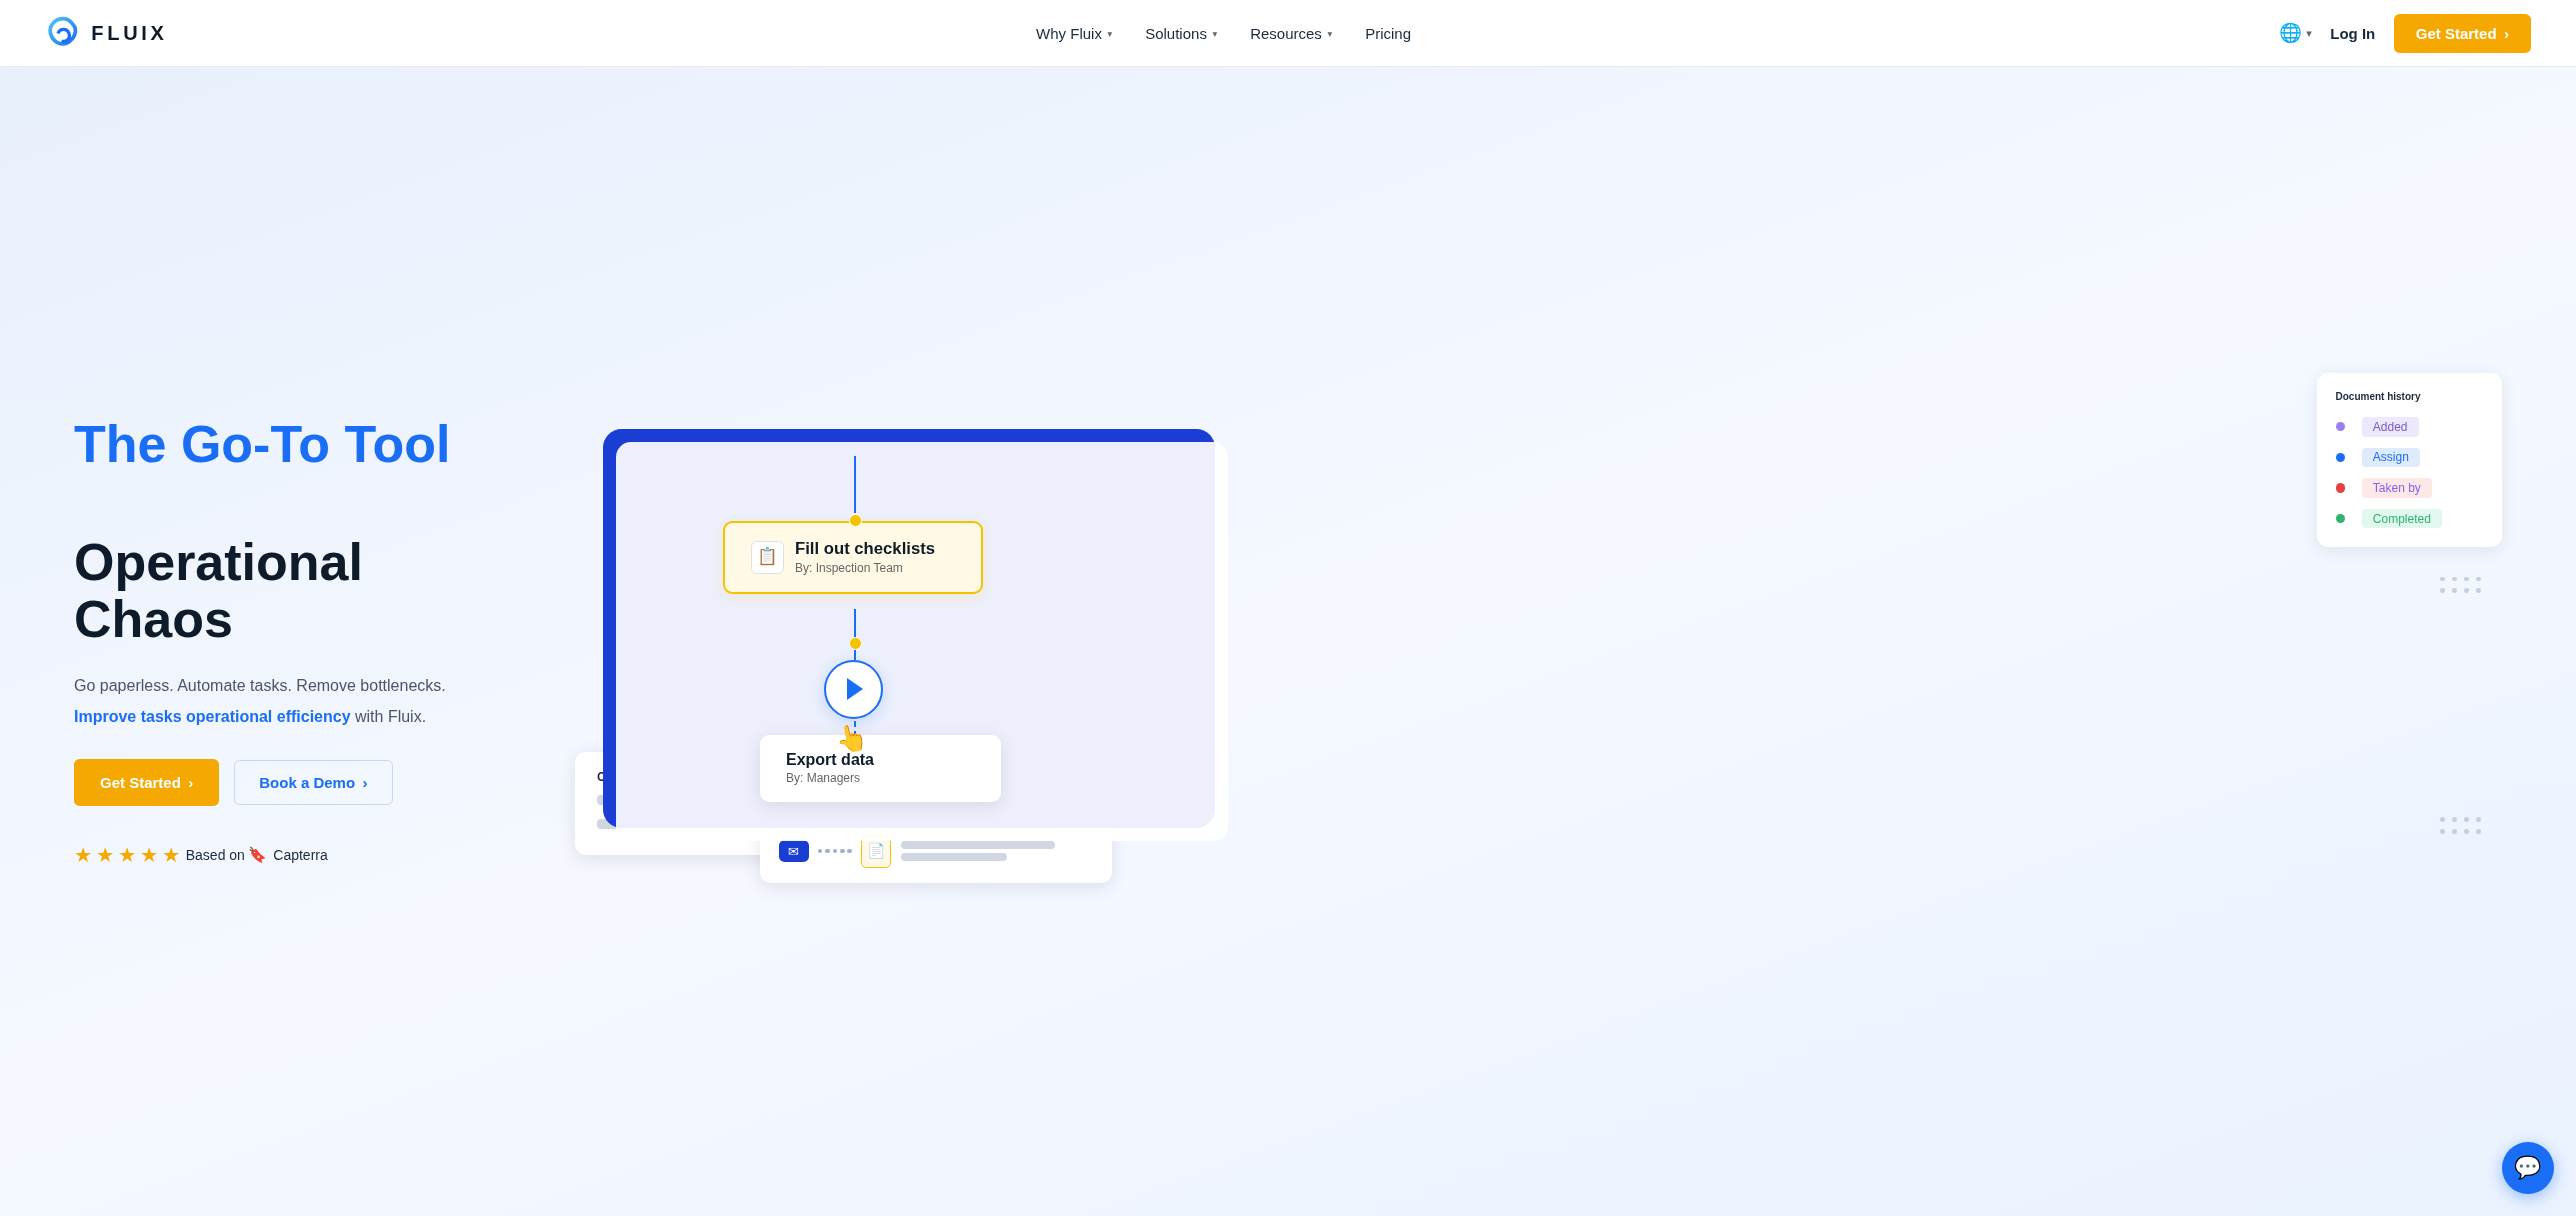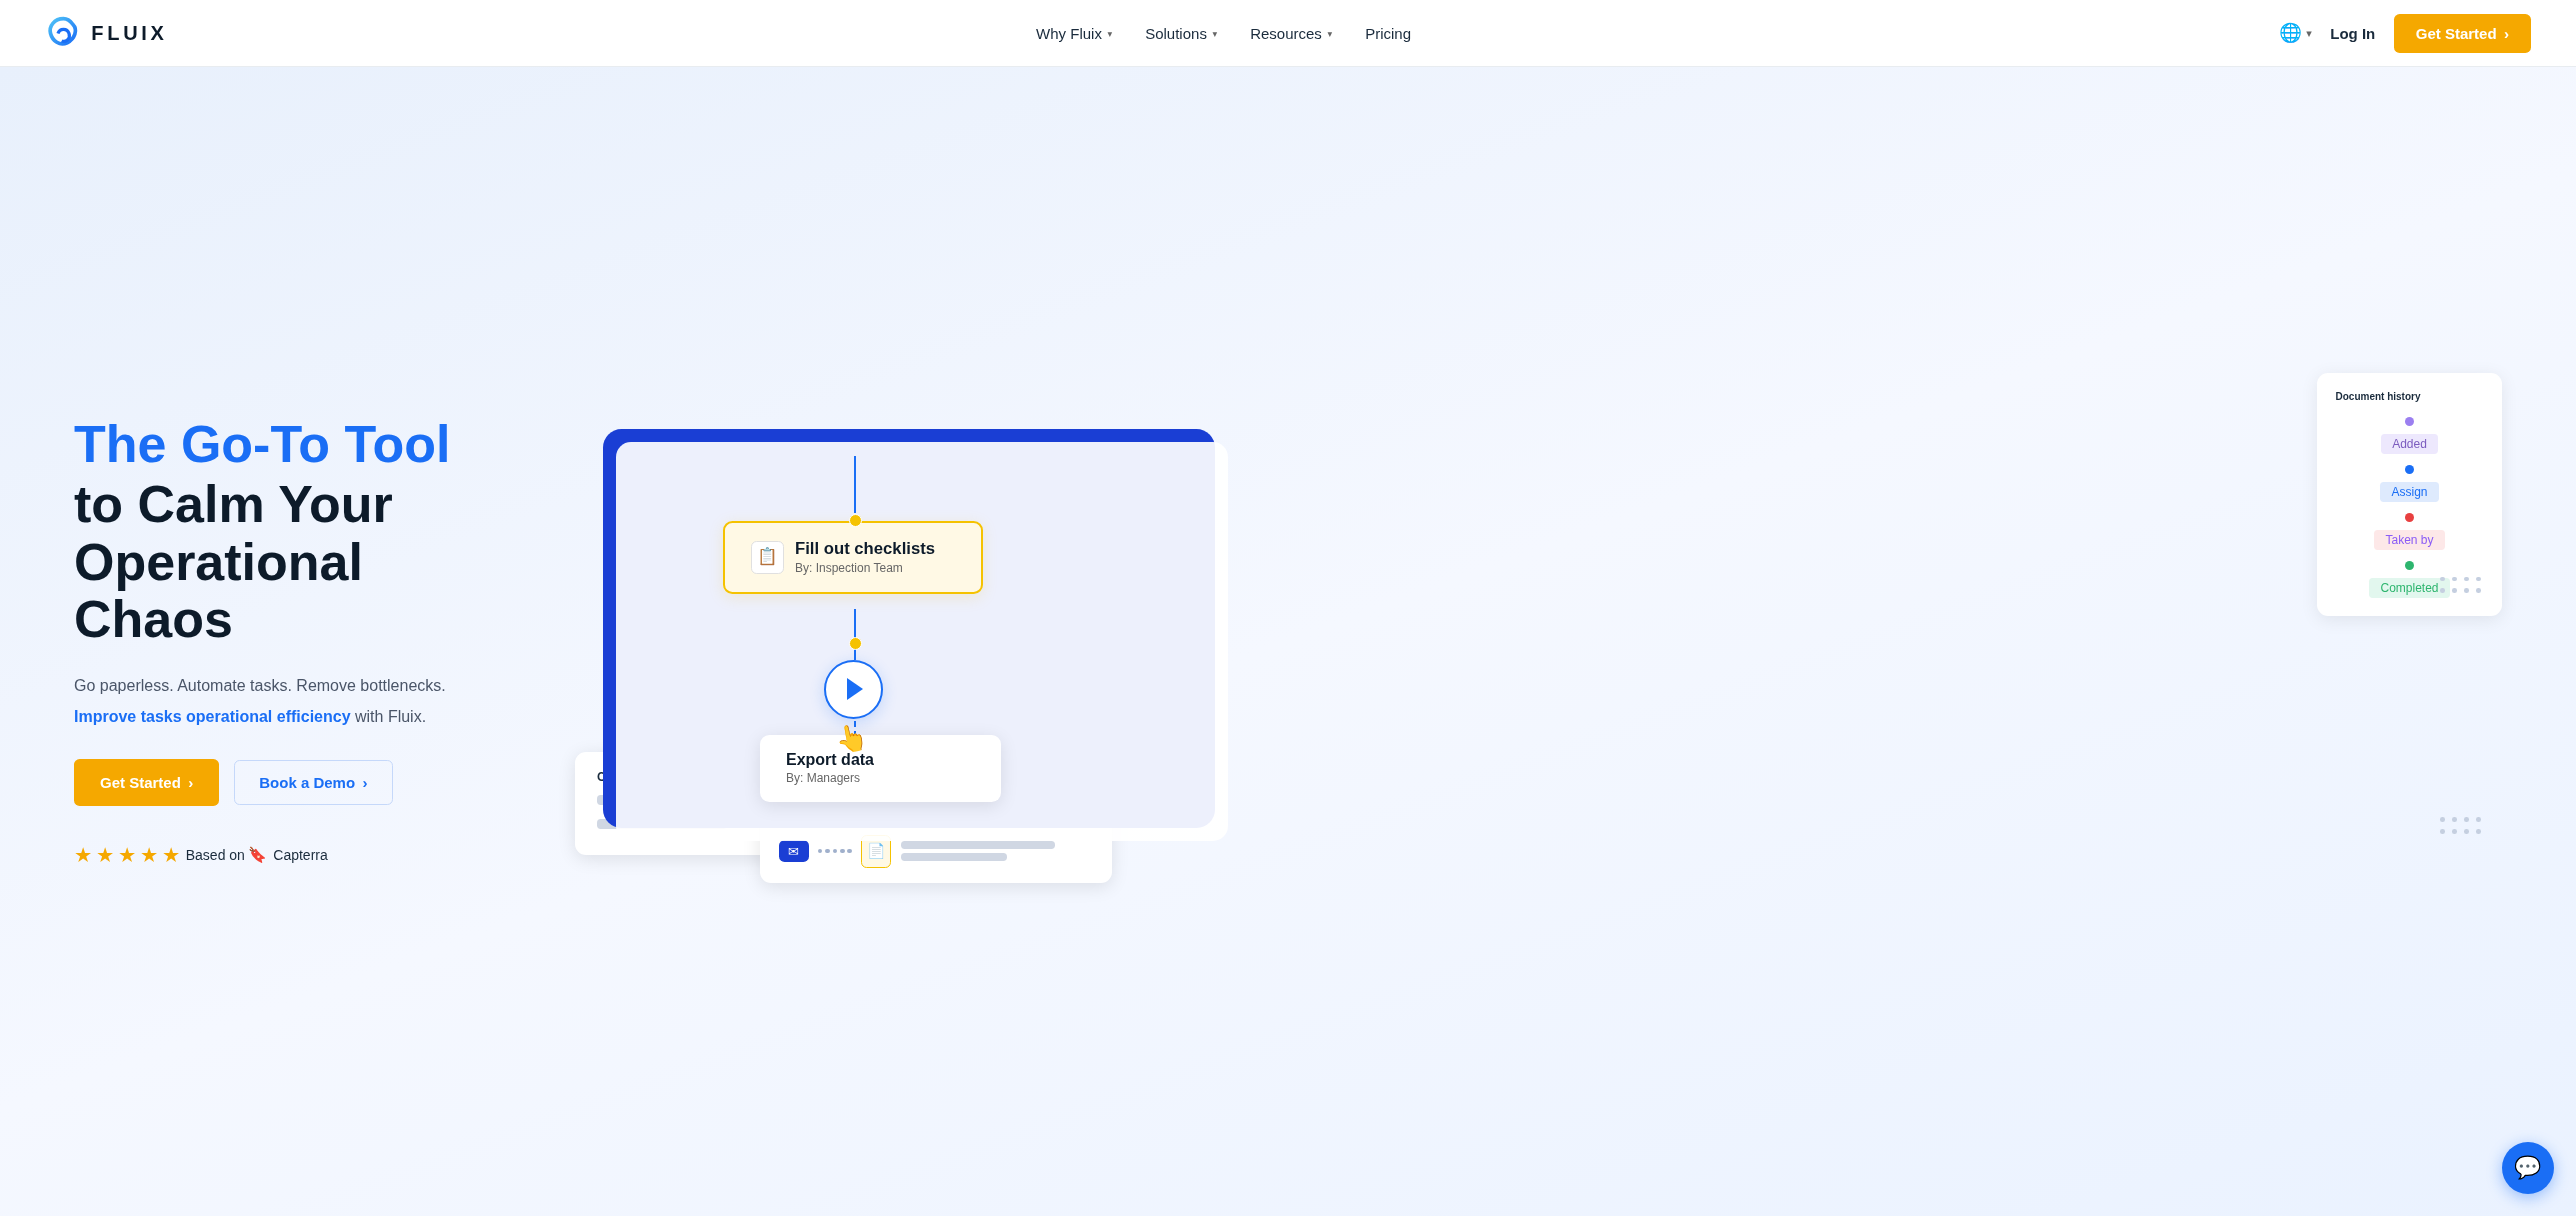--- a/index.html
+++ b/index.html
@@ -128,21 +128,21 @@
       min-width: 185px;
       box-shadow: 0 3.7px 18.5px rgba(0,0,0,0.08);
     }
     .doc-history-title {
       font-size: 10px;
       font-weight: 600;
       color: #1a2b3c;
       margin-bottom: 15px;
     }
     .doc-history-items { display: flex; flex-direction: column; gap: 11px; }
-    .doc-history-item { display: flex; align-items: center; gap: 8px; flex-direction: column; }
+    .doc-history-item { display: flex; align-items: center; gap: 17px; }
     .dot {
       width: 9.3px; height: 9.3px; border-radius: 50%;
       flex-shrink: 0;
     }
     .dot-purple { background: #9b7ff0; }
     .dot-blue { background: #1a6ef5; }
     .dot-red { background: #e84040; }
     .dot-green { background: #2db56e; }
     .history-badge {
       padding: 2.8px 11px;
@@ -373,21 +373,21 @@
       <span>›</span>
     </a>
   </div>
 </nav>
 
 <section class="hero">
 
   <div class="hero-left">
     <div class="hero-title-blue">The Go-To Tool</div>
     <div class="hero-title-dark">
-      <span>to Calm Your</span><br>
+      <br>
       <span>Operational Chaos</span>
     </div>
     <p class="hero-subtitle">Go paperless. Automate tasks. Remove bottlenecks.</p>
     <p class="hero-subtitle">
       <span class="hero-subtitle-link">Improve tasks operational efficiency</span><span> with Fluix.</span>
     </p>
 
     <div class="hero-buttons">
       <button class="btn-get-started">
         <span>Get Started</span>

